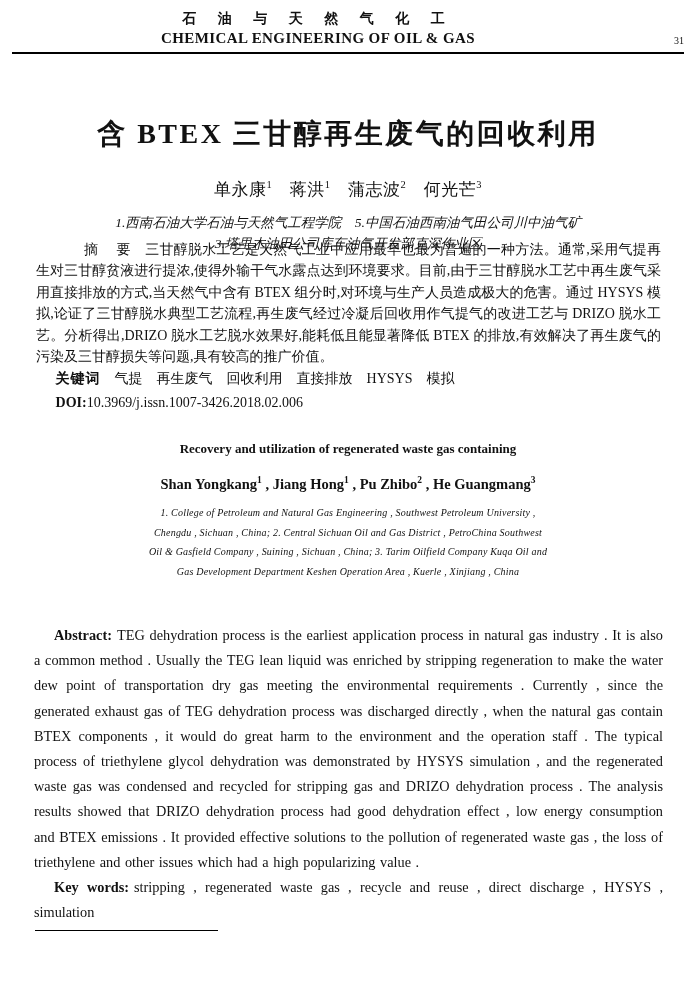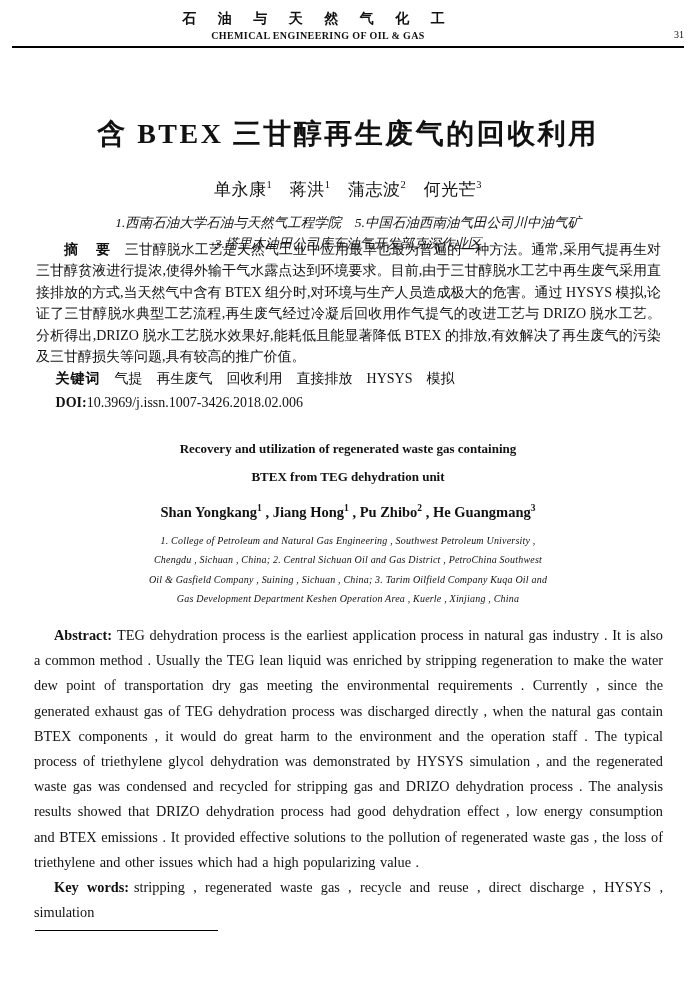--- a/index.html
+++ b/index.html
@@ -9,36 +9,36 @@
     -webkit-font-smoothing:antialiased;
   }
   .page{position:absolute;inset:0;background:#fff;overflow:hidden;}
 
   
   .hdr{position:absolute;top:10px;left:12px;right:12px;}
   .hdr-grid{display:flex;align-items:flex-end;}
   .hdr-left{flex:0 0 150px;font-size:13px;font-weight:bold;letter-spacing:1px;padding-bottom:1px;}
   .hdr-center{flex:1;text-align:center;}
   .jcn{font-size:14px;font-weight:bold;letter-spacing:9px;}
-  .jen{font-size:10px;font-weight:bold;letter-spacing:0.4px;margin-top:2px;}
+  .jen{font-size:15px;font-weight:bold;letter-spacing:0.4px;margin-top:2px;}
   .hdr-right{flex:0 0 60px;text-align:right;font-size:10px;padding-bottom:1px;}
   .hdr-rule{margin-top:5px;border-top:2.5px solid #000;height:0;}
 
   
   .title-block{position:absolute;top:100px;left:0;right:0;text-align:center;}
   .cn-title{font-size:28px;font-weight:bold;letter-spacing:2.5px;margin:15px;}
   .authors-cn{margin-top:25px;font-size:17px;letter-spacing:0.5px;}
   .authors-cn sup{font-size:10.5px;}
   .affs-cn{margin-top:11px;font-size:13.5px;font-style:italic;line-height:21px;}
 
   
   .abs-cn{position:absolute;top:239px;left:36px;width:625px;}
   .abs-cn p{margin:0;font-size:14px;line-height:21.4px;text-align:justify;}
   .abs-main{text-indent:2em;}
-  .lbl-cn{font-weight:bold;margin-right:0.9em;letter-spacing:2px;}
+  .lbl-cn{font-weight:normal;margin-right:0.9em;letter-spacing:2px;margin-left:20px;}
   .kw-line{text-indent:1.4em;margin-top:1px !important;}
   .kw-line b{font-weight:bold;margin-right:1em;letter-spacing:1px;font-family:Liberation Mono, monospace;}
   .doi-line{text-indent:1.4em;margin-top:1px !important;}
   .doi-line b{font-weight:bold;}
 
   
   .en-head{position:absolute;top:435px;left:0;right:0;text-align:center;}
   .en-title div{font-size:13px;font-weight:bold;line-height:27.5px;}
   .en-authors{margin-top:13px;font-size:14.5px;font-weight:bold;}
   .en-authors sup{font-size:9.5px;}
@@ -86,21 +86,20 @@
 
   <div class="abs-cn">
     <p class="abs-main"><b class="lbl-cn">摘　要</b><span>三甘醇脱水工艺是天然气工业中应用最早也最为普遍的一种方法。通常,采用气提再生对三甘醇贫液进行提浓,使得外输干气水露点达到环境要求。目前,由于三甘醇脱水工艺中再生废气采用直接排放的方式,当天然气中含有 BTEX 组分时,对环境与生产人员造成极大的危害。通过 HYSYS 模拟,论证了三甘醇脱水典型工艺流程,再生废气经过冷凝后回收用作气提气的改进工艺与 DRIZO 脱水工艺。分析得出,DRIZO 脱水工艺脱水效果好,能耗低且能显著降低 BTEX 的排放,有效解决了再生废气的污染及三甘醇损失等问题,具有较高的推广价值。</span></p>
     <p class="kw-line"><b>关键词</b><span>气提　再生废气　回收利用　直接排放　HYSYS　模拟</span></p>
     <p class="doi-line"><b>DOI:</b><span>10.3969/j.issn.1007-3426.2018.02.006</span></p>
   </div>
 
   <div class="en-head">
     <div class="en-title">
       <div>Recovery and utilization of regenerated waste gas containing</div>
-      <div>BTEX from TEG dehydration unit</div>
     </div>
     <div class="en-authors">
       <span><span>Shan Yongkang</span><sup>1</sup><span> , </span></span><span><span>Jiang Hong</span><sup>1</sup><span> , </span></span><span><span>Pu Zhibo</span><sup>2</sup><span> , </span></span><span><span>He Guangmang</span><sup>3</sup></span>
     </div>
     <div class="en-affs">
       <div>1. College of Petroleum and Natural Gas Engineering , Southwest Petroleum University ,</div>
       <div>Chengdu , Sichuan , China; 2. Central Sichuan Oil and Gas District , PetroChina Southwest</div>
       <div>Oil &amp; Gasfield Company , Suining , Sichuan , China; 3. Tarim Oilfield Company Kuqa Oil and</div>
       <div>Gas Development Department Keshen Operation Area , Kuerle , Xinjiang , China</div>
     </div>

